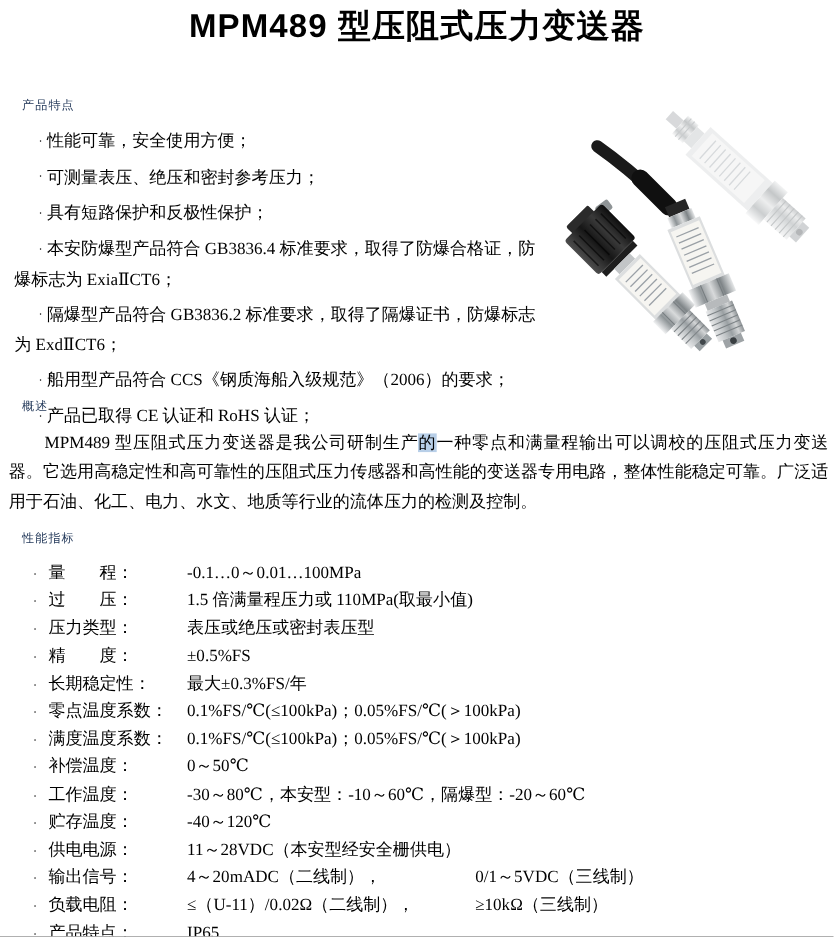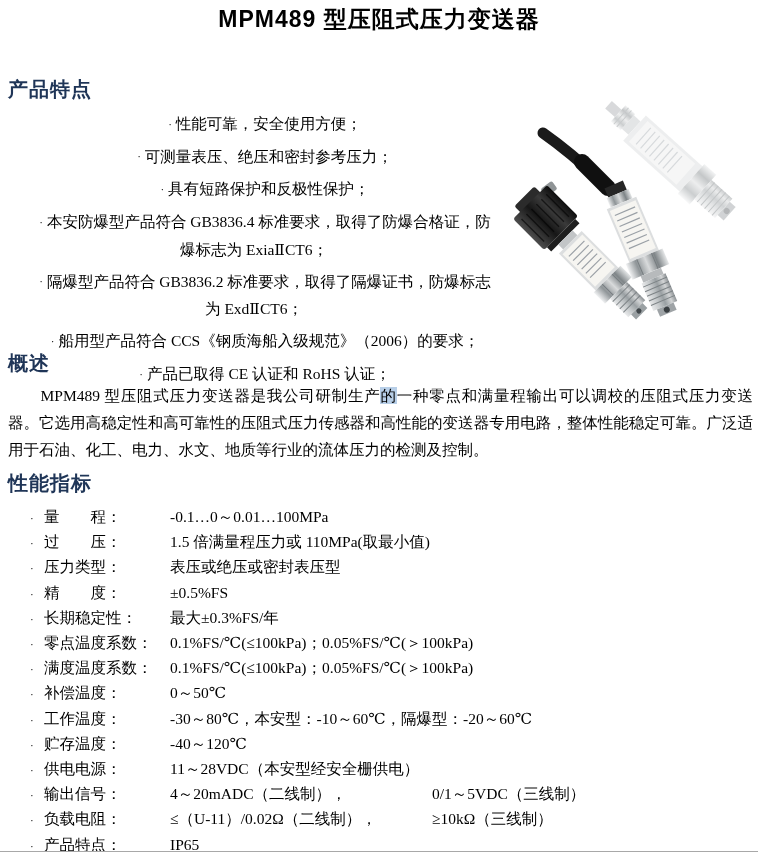--- a/index.html
+++ b/index.html
@@ -11,35 +11,35 @@
     overflow:hidden;
     color:#000;
     font-family:"Liberation Serif","DejaVu Serif",serif;
   }
   .doc-title{
     position:absolute;
     top:4px;left:0;width:100%;
     margin:0;
     text-align:center;
     font-family:"Liberation Sans","DejaVu Sans",sans-serif;
-    font-size:23px;
+    font-size:30px;
     font-weight:bold;
     letter-spacing:1px;
   }
   .section-heading{
-    margin:0;
+    margin:12px;
     font-family:"Liberation Sans","DejaVu Sans",sans-serif;
-    font-size:20px;
-    font-weight:bold;
+    font-size:11px;
+    font-weight:normal;
     color:var(--heading-color,#1f3557);
     letter-spacing:1px;
   }
   .features{position:absolute;top:76px;left:8px;width:492px;}
   .feature-list{margin-top:7px;font-size:15.5px;line-height:27px;}
-  .feature-item{margin:5px;text-indent:22px;text-align:center;}
+  .feature-item{margin:5px;text-indent:22px;}
   .feature-item .bullet{padding-right:4px;}
   .bullet{font-size:0.72em;vertical-align:0.12em;}
   .product-photo{position:absolute;left:498px;top:84px;width:260px;height:252px;margin:0;}
   .overview{position:absolute;top:350px;left:8px;width:745px;}
   .overview-text{
     margin:5px 0 0;
     font-size:15.5px;
     line-height:27px;
     text-indent:2.1em;
     text-align:justify;

